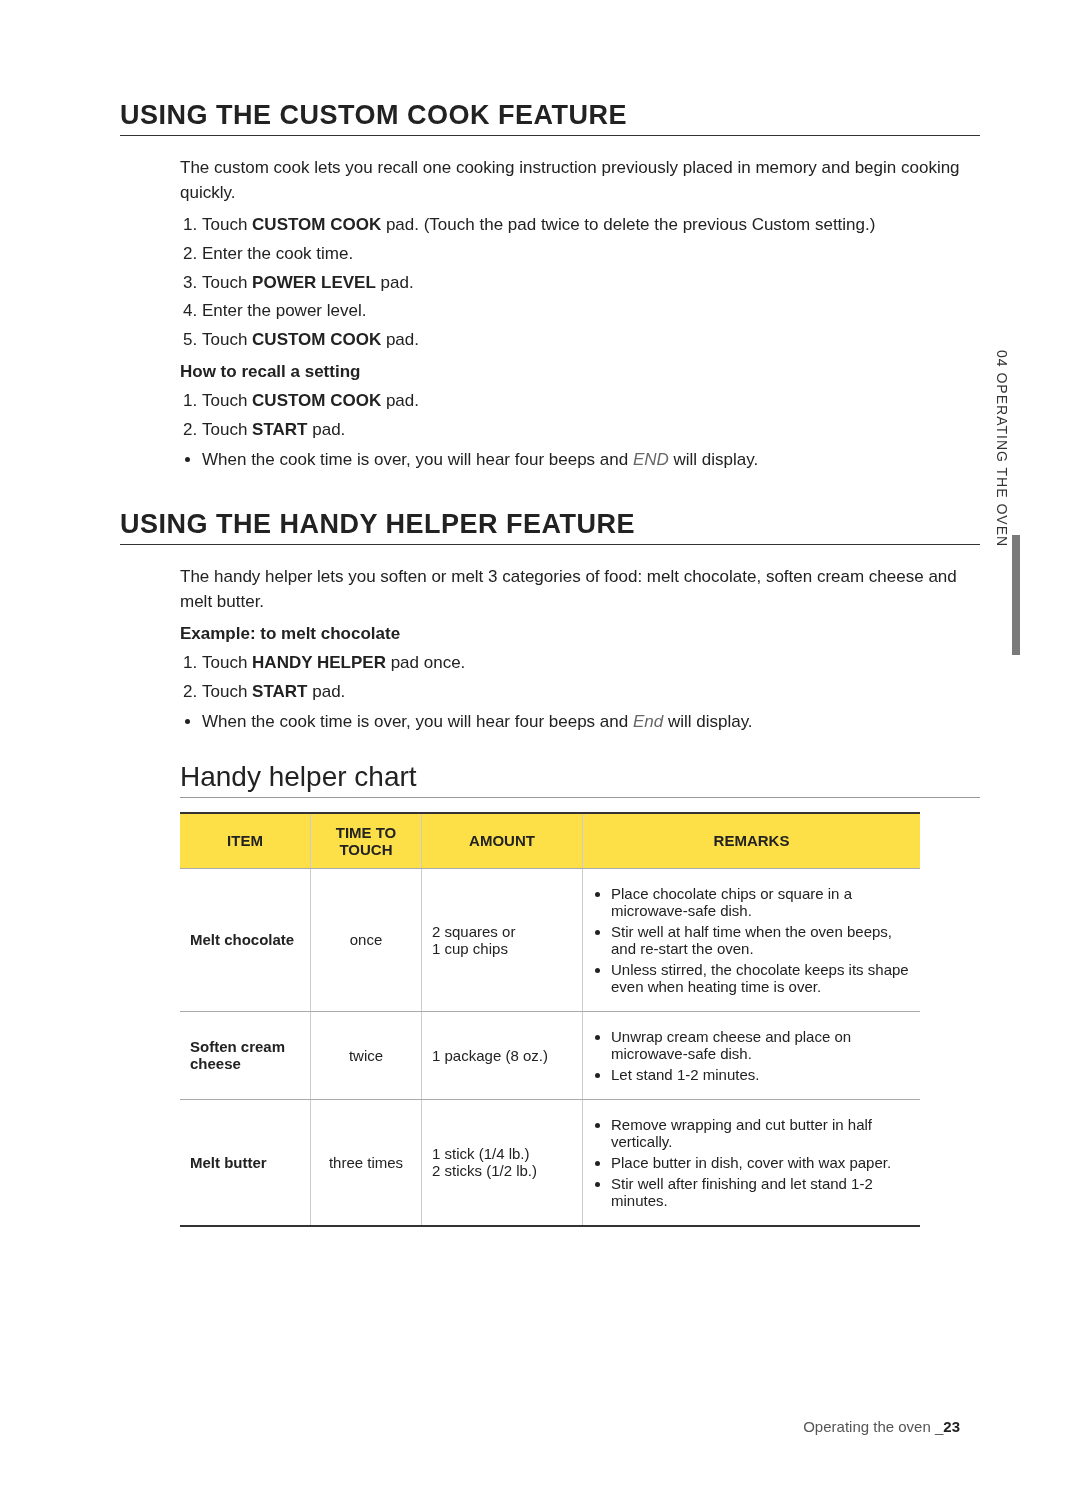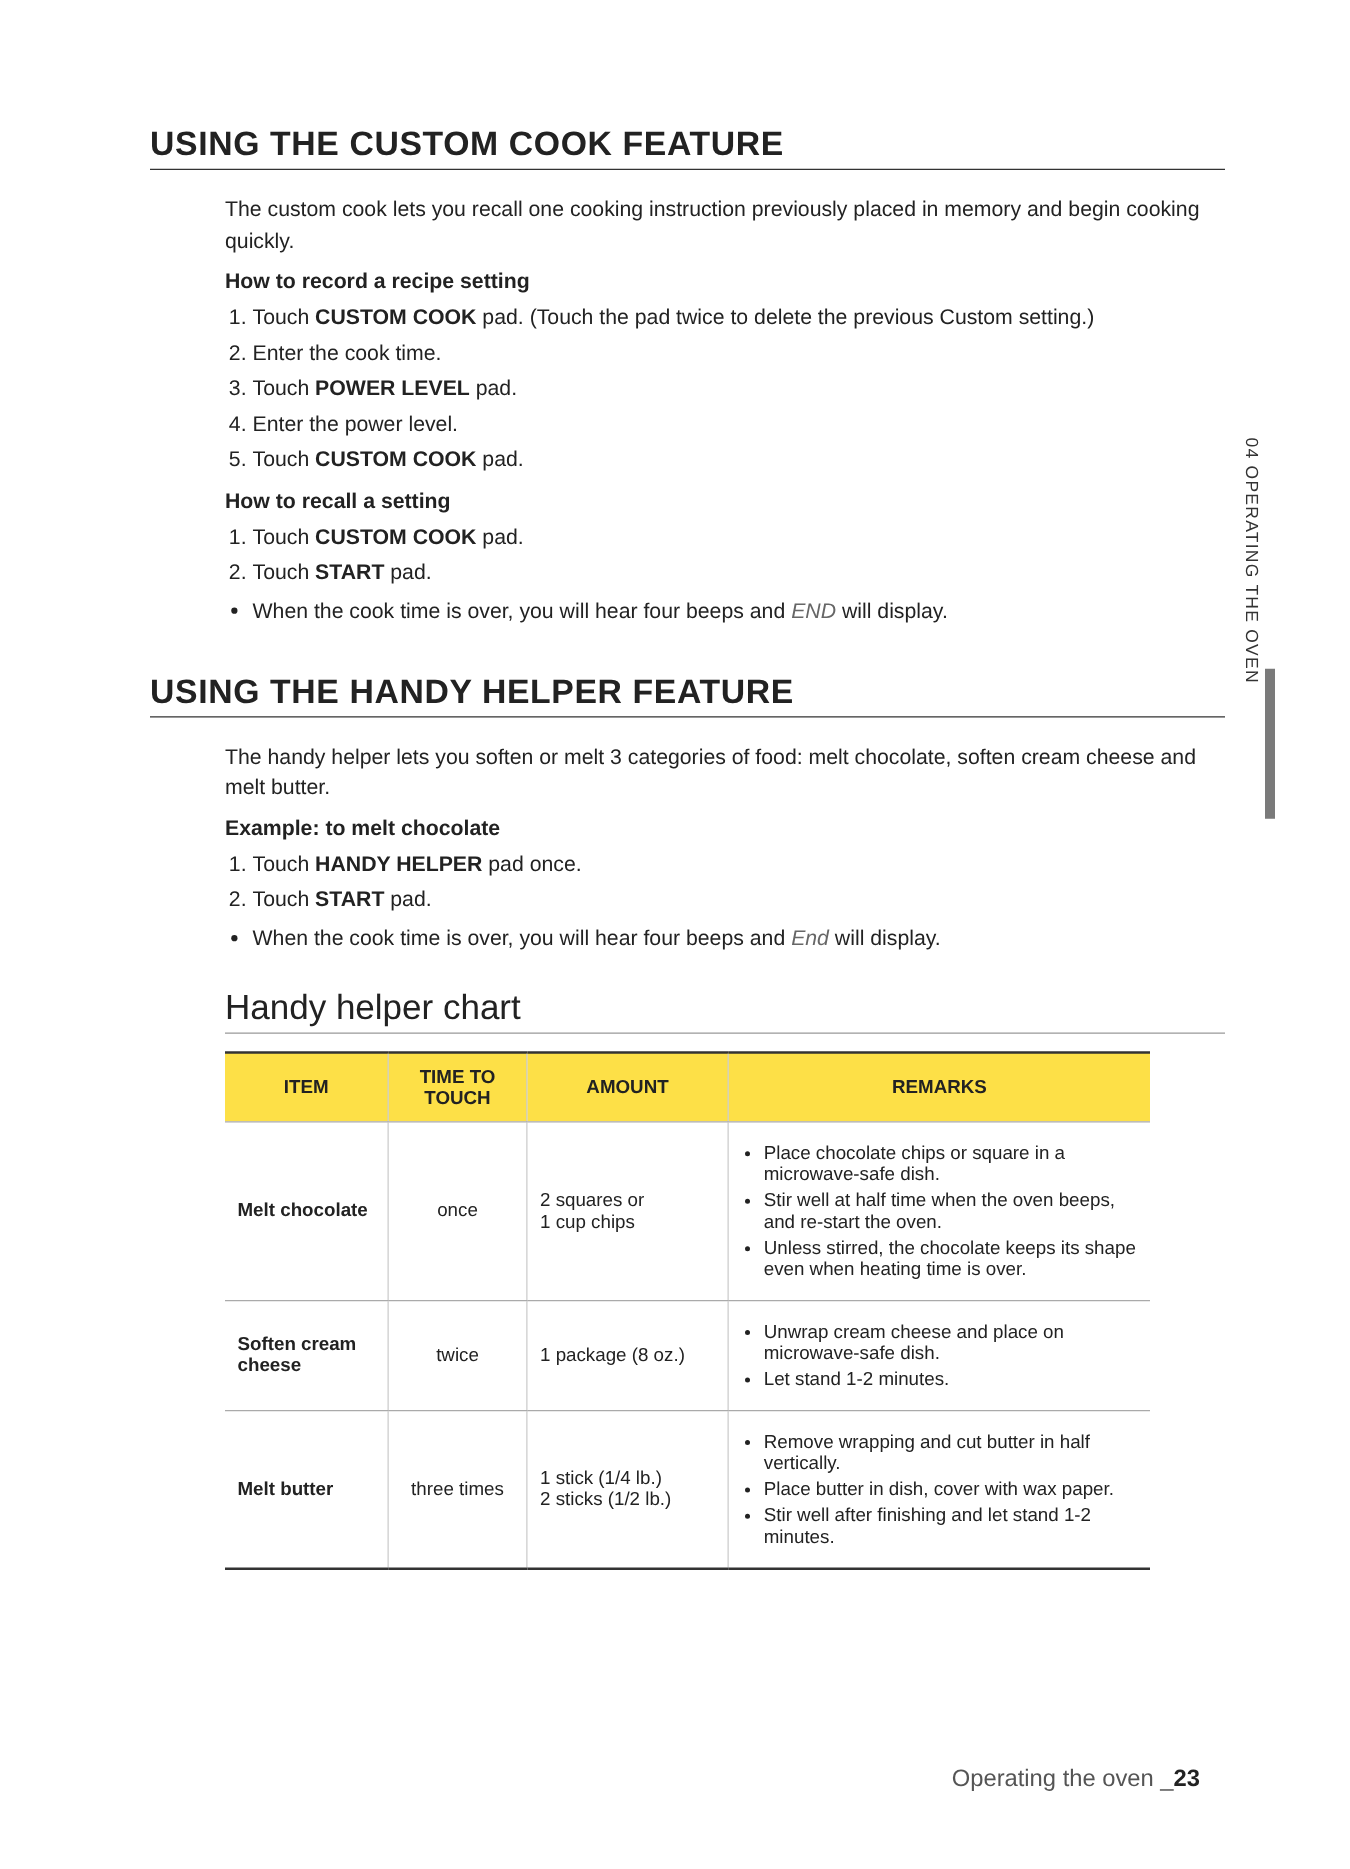--- a/index.html
+++ b/index.html
@@ -115,40 +115,39 @@
     margin: 0;
     padding-left: 18px;
   }
   .col-remarks li {
     margin: 4px 0;
   }
   .footer {
     position: absolute;
     bottom: 60px;
     right: 120px;
-    font-size: 19px;
+    font-size: 15px;
     color: #555;
   }
   .footer .pnum { font-weight: bold; color: #222; }
   .italic { font-style: italic; color: #666; }
   .line-break { display: block; }
 </style>
 </head>
 <body>
 
 <div class="page">
 
   <div class="side-tab">04  OPERATING THE OVEN</div>
   <div class="side-indicator"></div>
 
   <h1 class="section-title">USING THE CUSTOM COOK FEATURE</h1>
   <div class="body-block">
     <p class="intro">The custom cook lets you recall one cooking instruction previously placed in memory and begin cooking quickly.</p>
 
-    <p class="sub-bold">How to record a recipe setting</p>
     <ol class="steps">
       <li>
         <span>Touch </span><b>CUSTOM COOK</b><span> pad. (Touch the pad twice to delete the previous Custom setting.)</span>
       </li>
       <li>Enter the cook time.</li>
       <li>
         <span>Touch </span><b>POWER LEVEL</b><span> pad.</span>
       </li>
       <li>Enter the power level.</li>
       <li>

